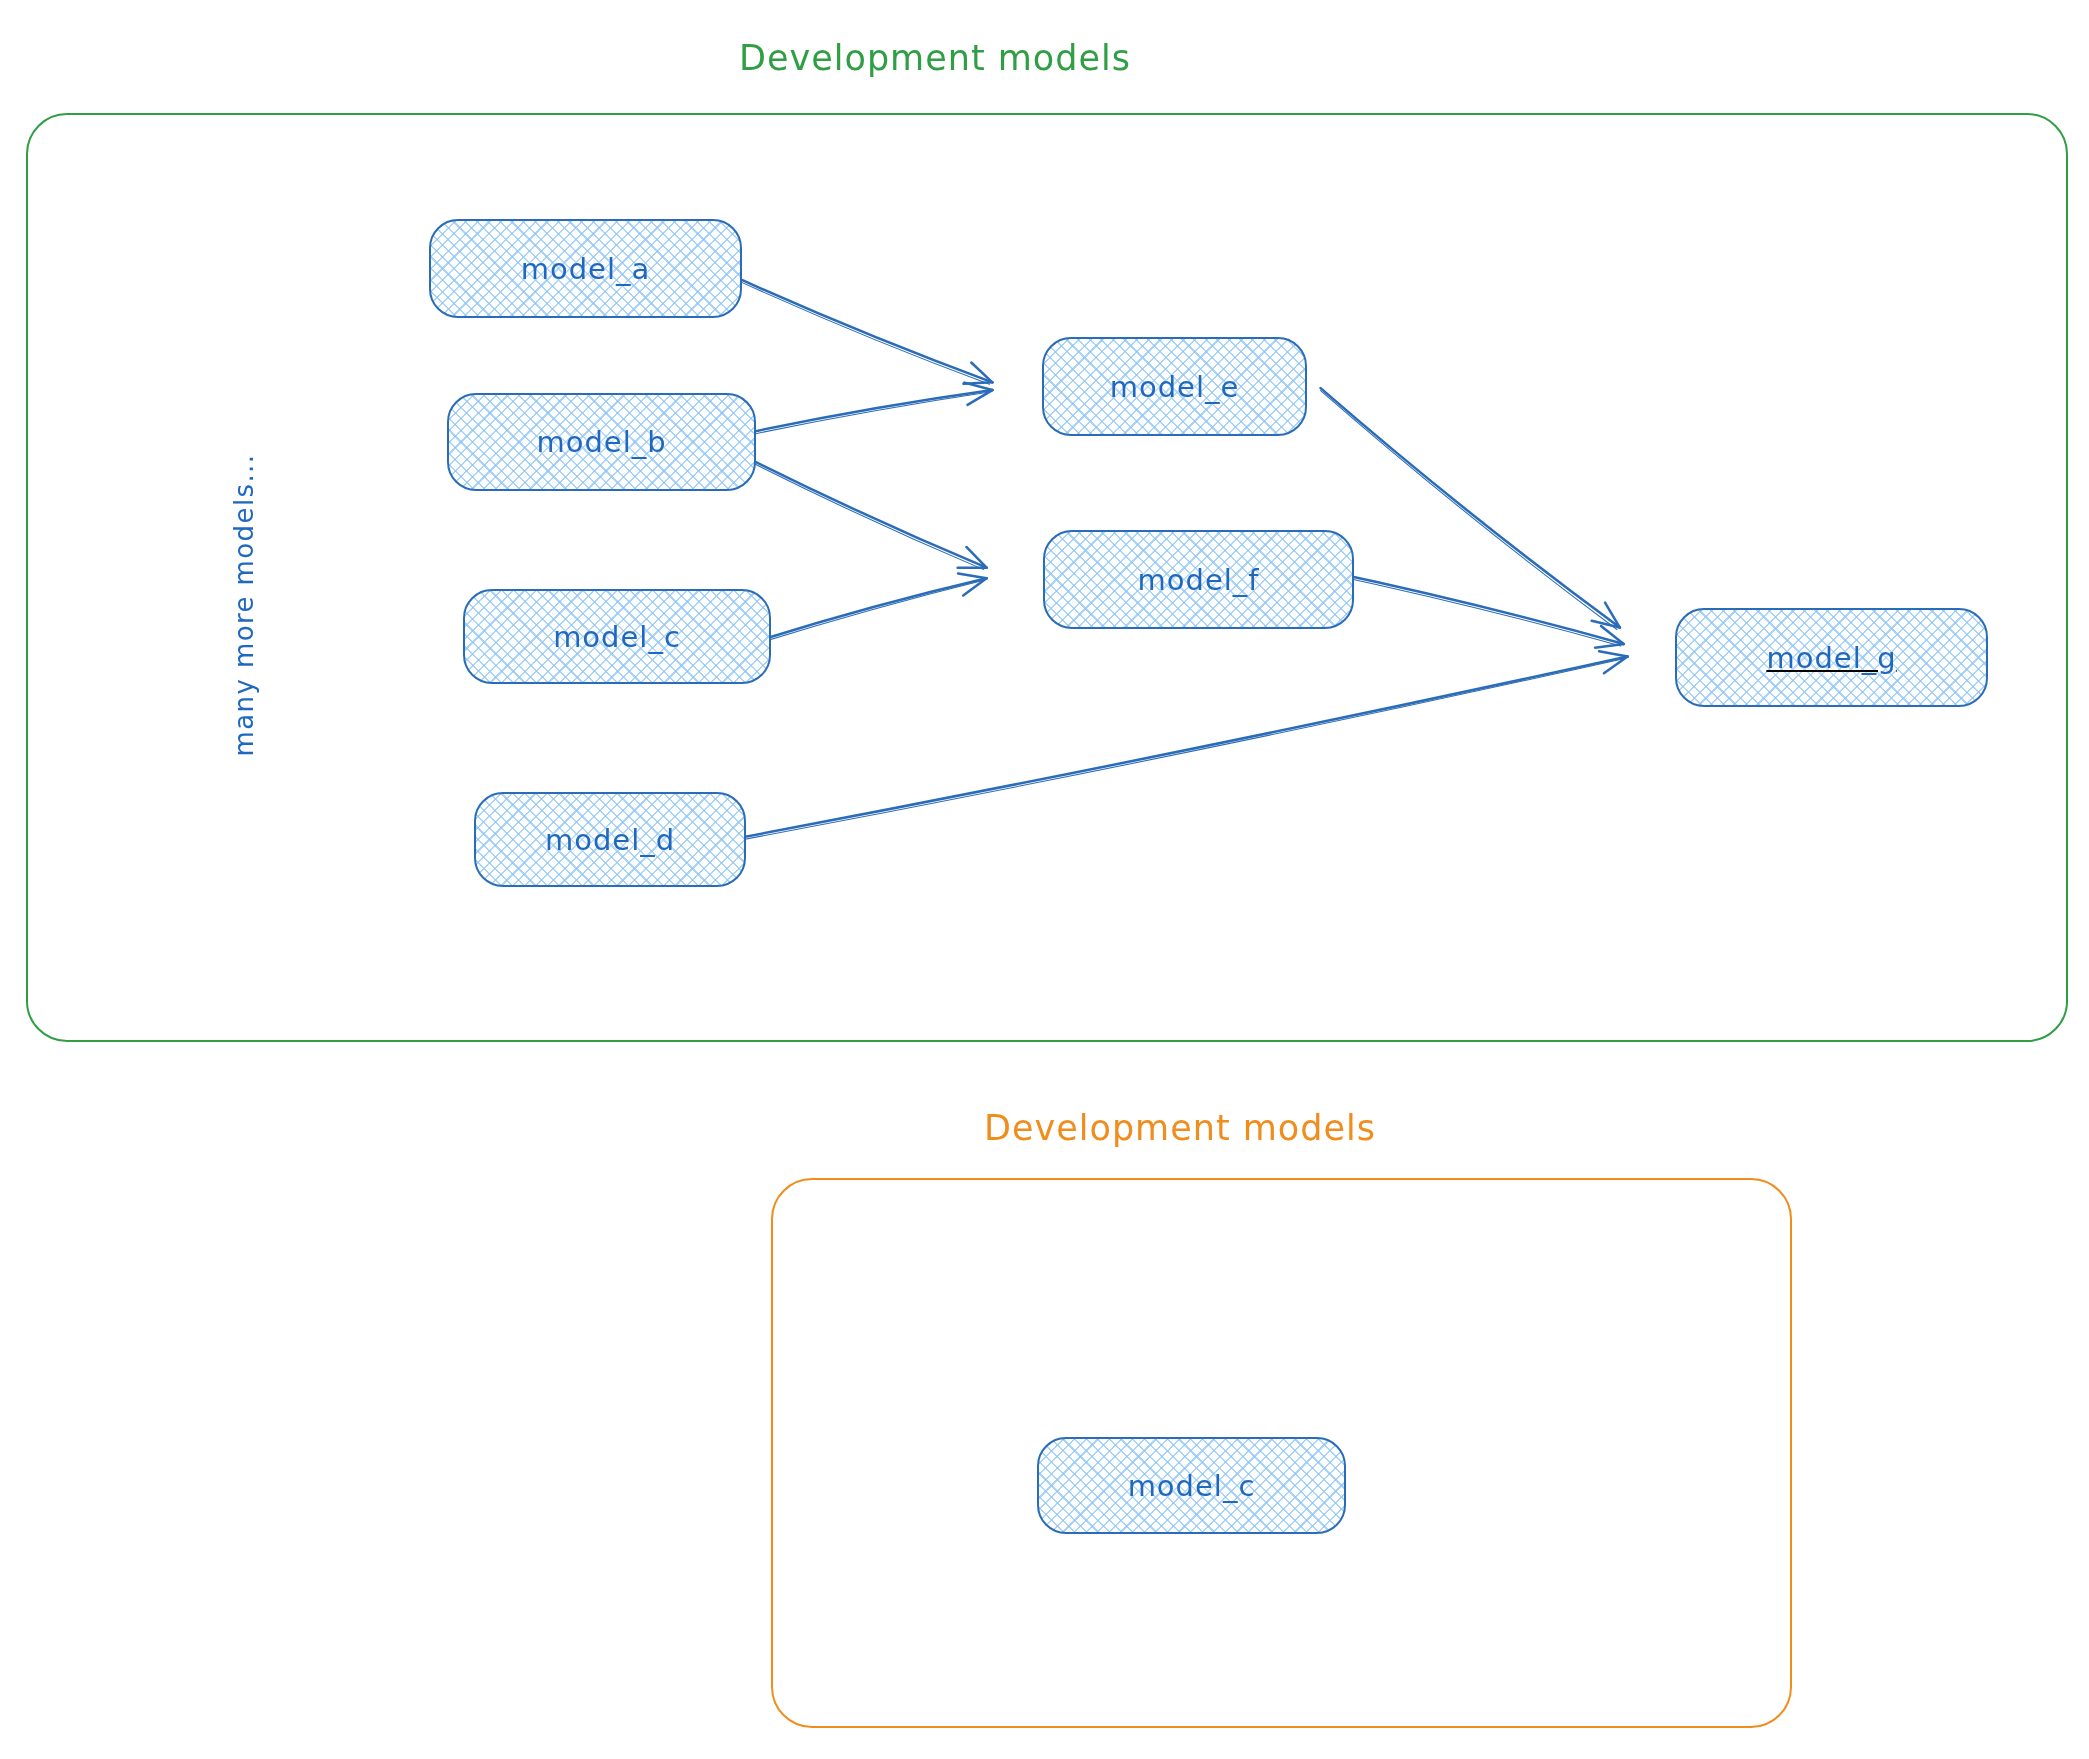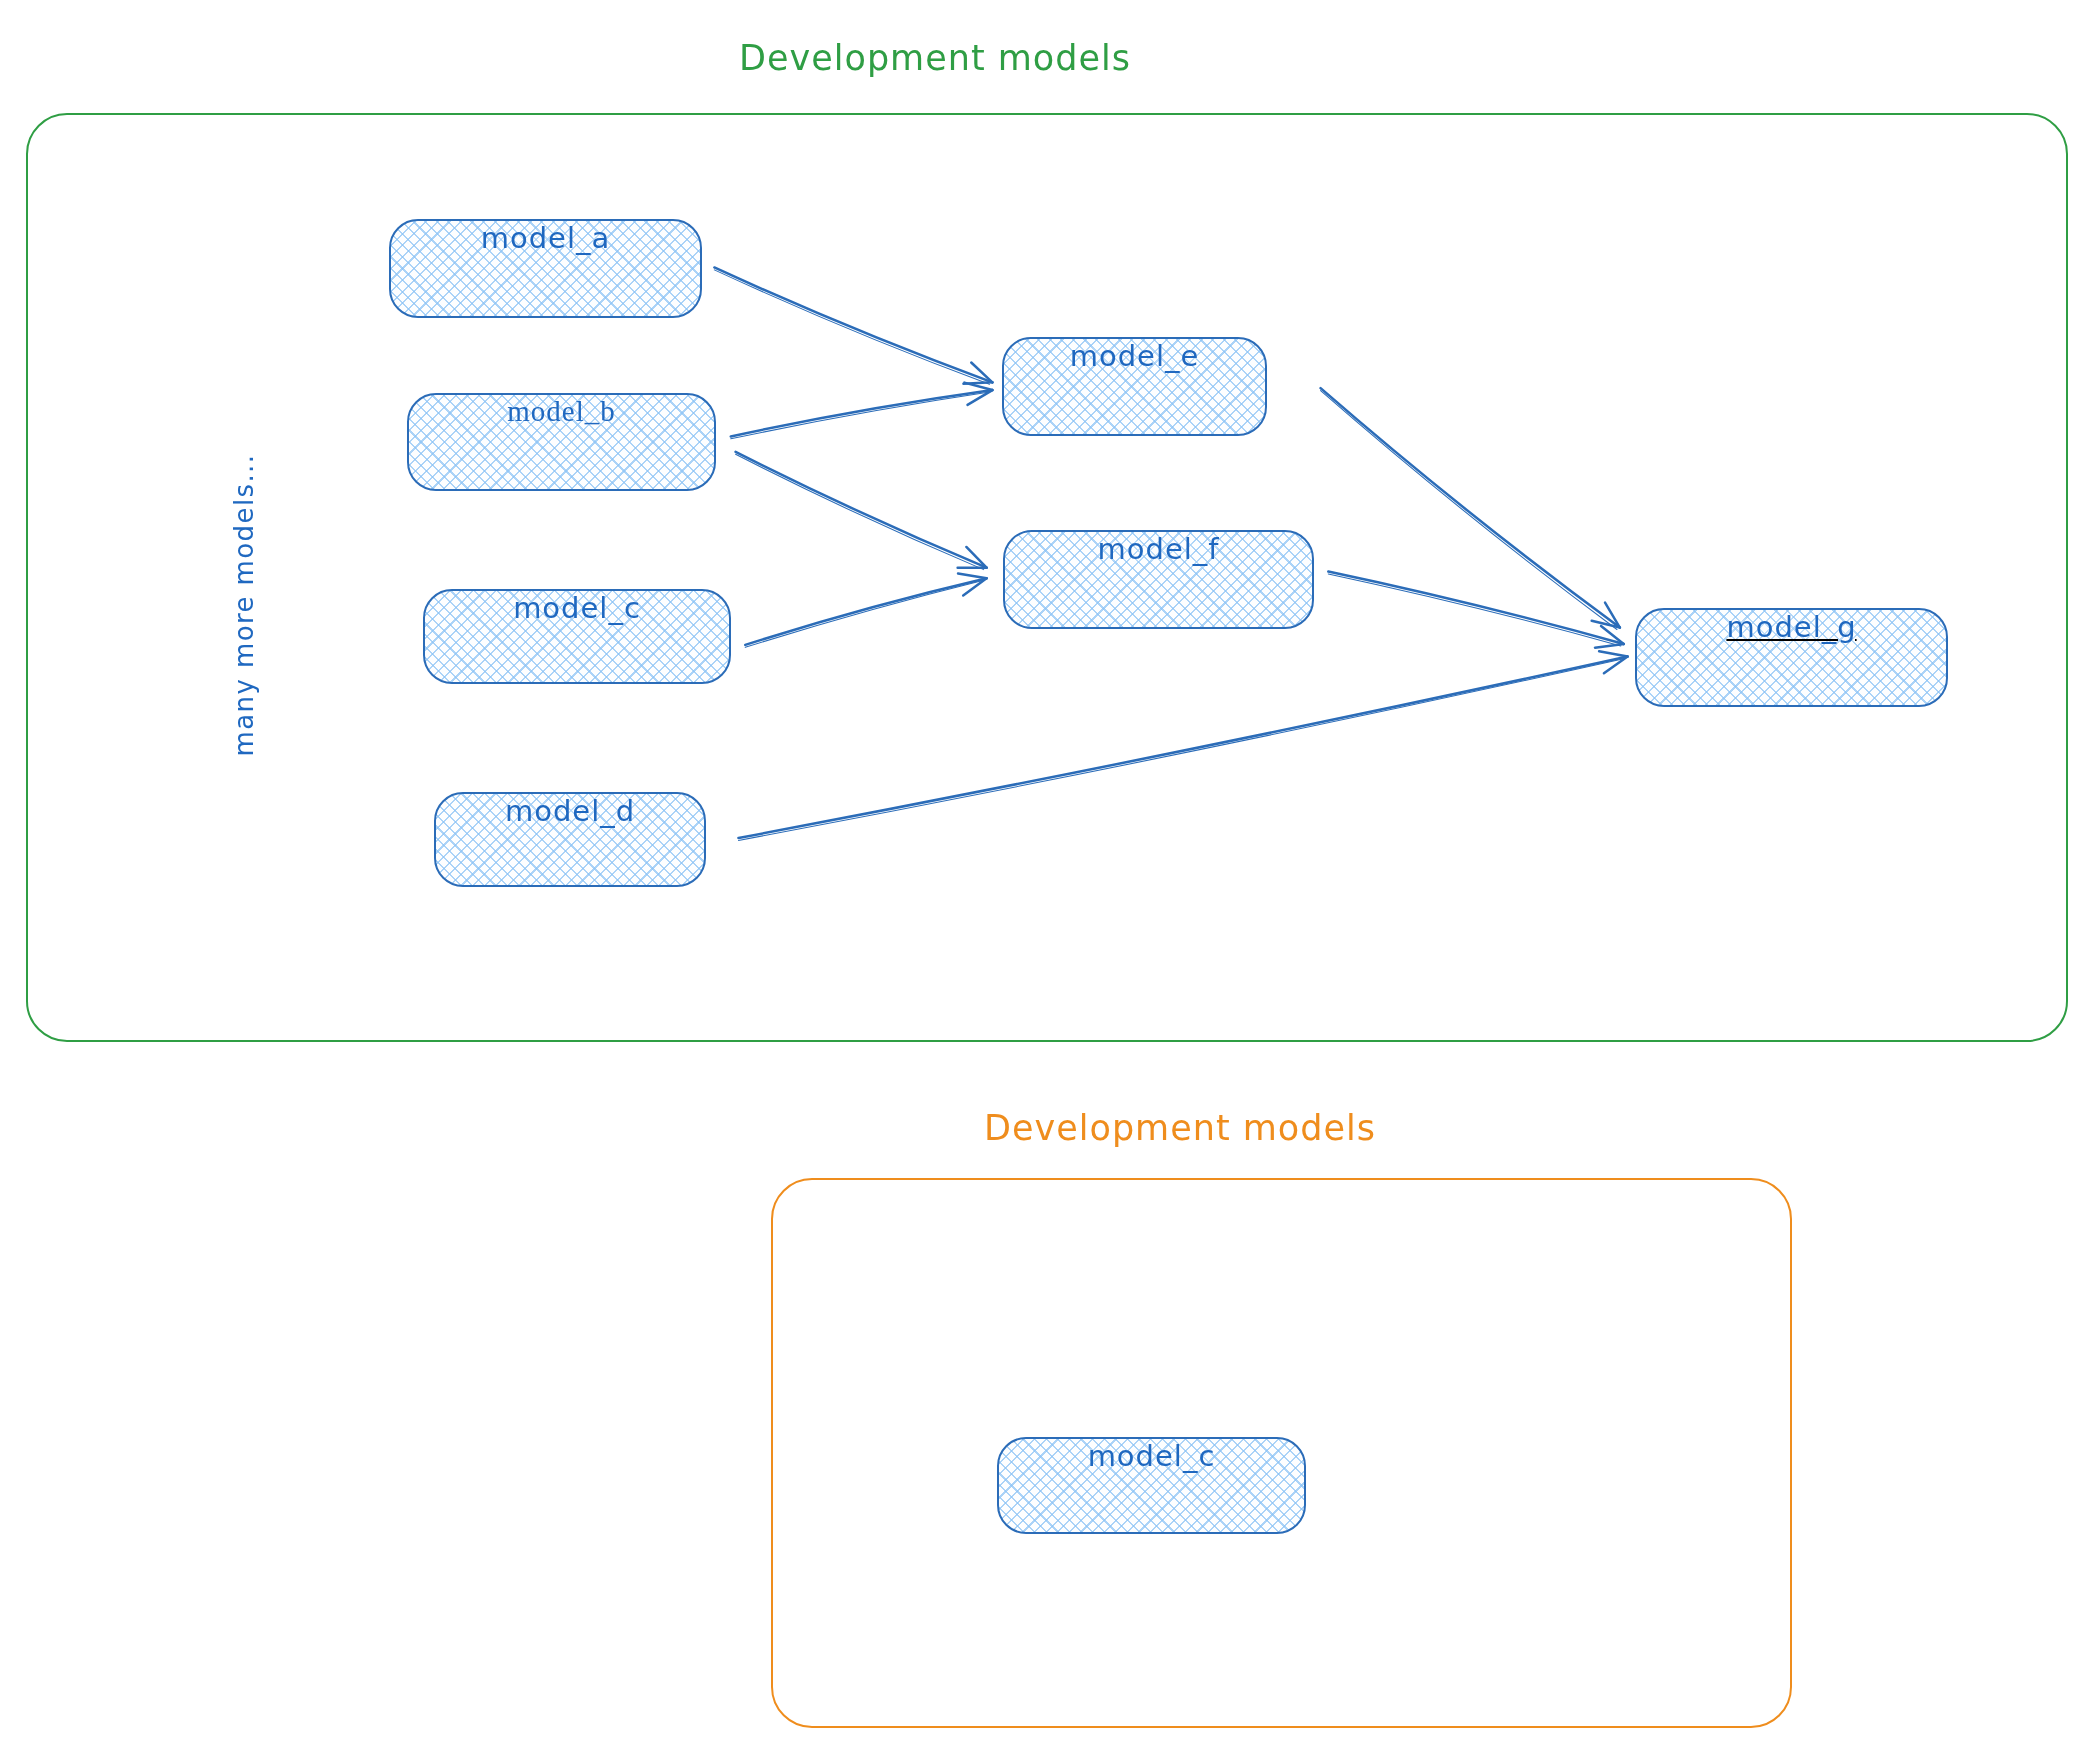--- a/index.html
+++ b/index.html
@@ -55,21 +55,23 @@
   .node {
     position: absolute;
     box-sizing: border-box;
     border: 2.4px solid var(--blue-stroke);
     border-radius: 29px;
     background-color: #fdfeff;
     background-image:
       repeating-linear-gradient(45deg,  var(--blue-hatch) 0, var(--blue-hatch) 1.5px, transparent 1.5px, transparent 8.2px),
       repeating-linear-gradient(135deg, var(--blue-hatch) 0, var(--blue-hatch) 1.5px, transparent 1.5px, transparent 8.2px);
     display: flex;
+    align-items: center;
     justify-content: center;
+    margin-left: 40px;
   }
   .node-label {
     color: var(--blue-text);
     font-size: 29px;
     letter-spacing: 1px;
     font-weight: 500;
     text-shadow: 0 0 5.8px rgba(255,255,255,0.9);
     background: rgba(255,255,255,0.0);
   }
   #edges {
@@ -139,21 +141,21 @@
         <path d="M 765 870.5 Q 1226.9000118833565 783.8585688541023 1683 682" stroke-width="1.1"></path>
         <line x1="1686" y1="680" x2="1656.5050249413293" y2="674.5185361181159" stroke-width="2.6"></line>
         <line x1="1686" y1="680" x2="1661.5184914818815" y2="697.3394273457141" stroke-width="2.6"></line>
       </g>
     </svg>
 
   <div id="nodes">
       <div class="node" style="left: 389px; top: 219px; width: 313px; height: 99px;">
         <span class="node-label">model_a</span>
       </div>
-      <div class="node" style="left: 407px; top: 393px; width: 309px; height: 98px; font-family: Liberation Serif, serif;">
+      <div class="node" style="left: 407px; top: 393px; width: 309px; height: 98px;">
         <span class="node-label">model_b</span>
       </div>
       <div class="node" style="left: 423px; top: 589px; width: 308px; height: 95px;">
         <span class="node-label">model_c</span>
       </div>
       <div class="node" style="left: 434px; top: 792px; width: 272px; height: 95px;">
         <span class="node-label">model_d</span>
       </div>
       <div class="node" style="left: 1002px; top: 337px; width: 265px; height: 99px;">
         <span class="node-label">model_e</span>

